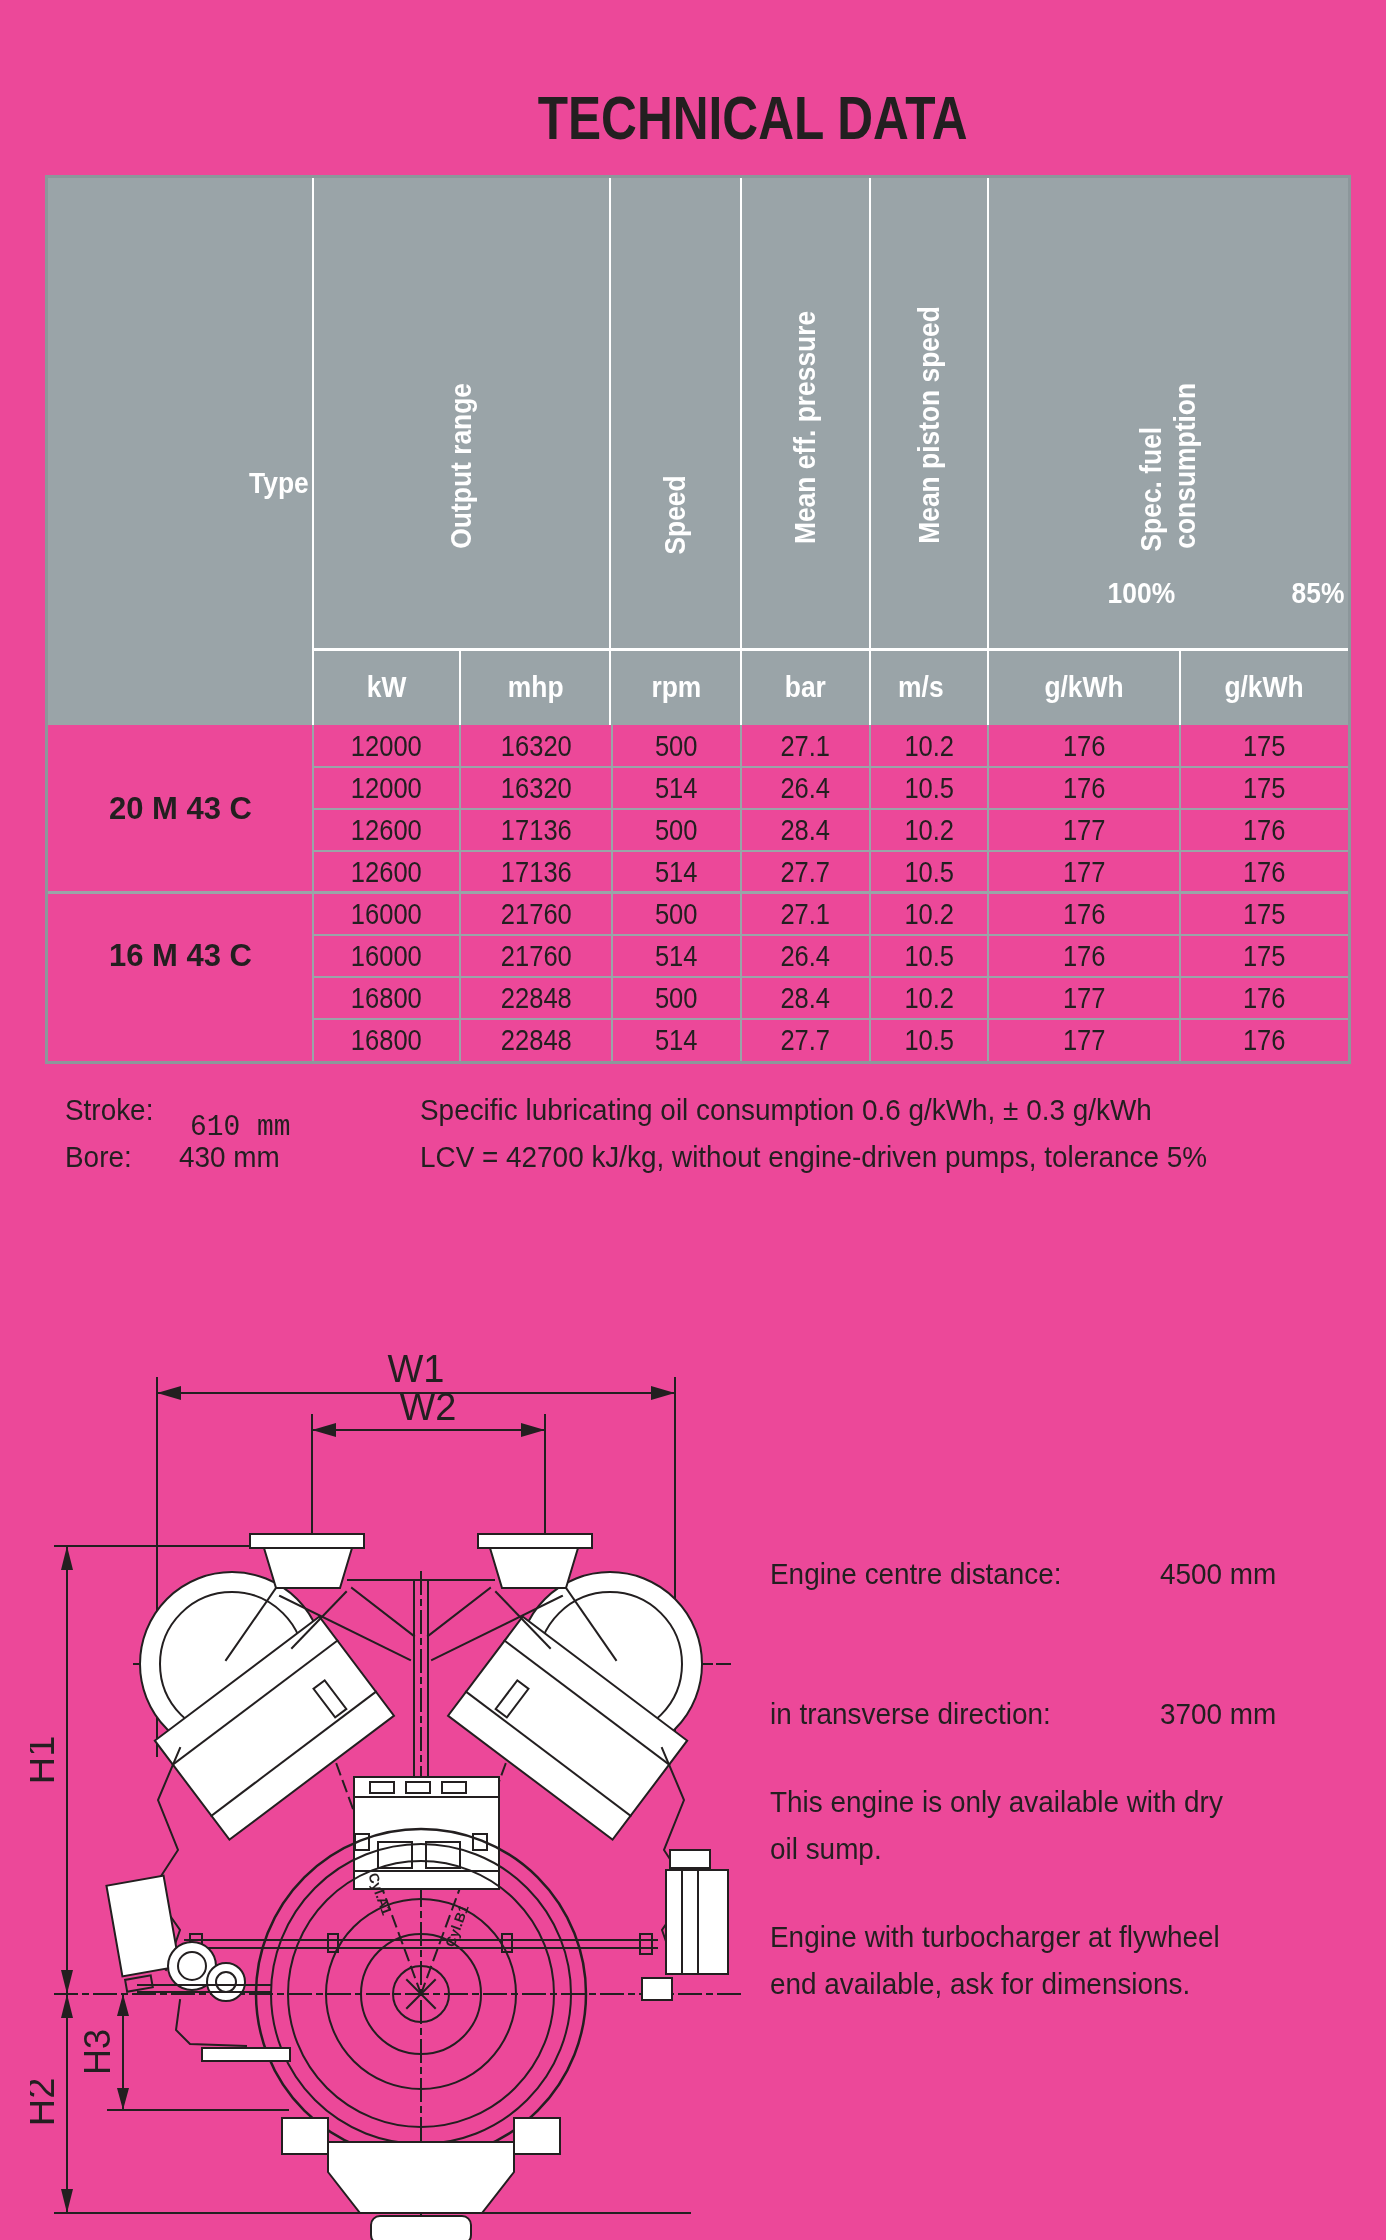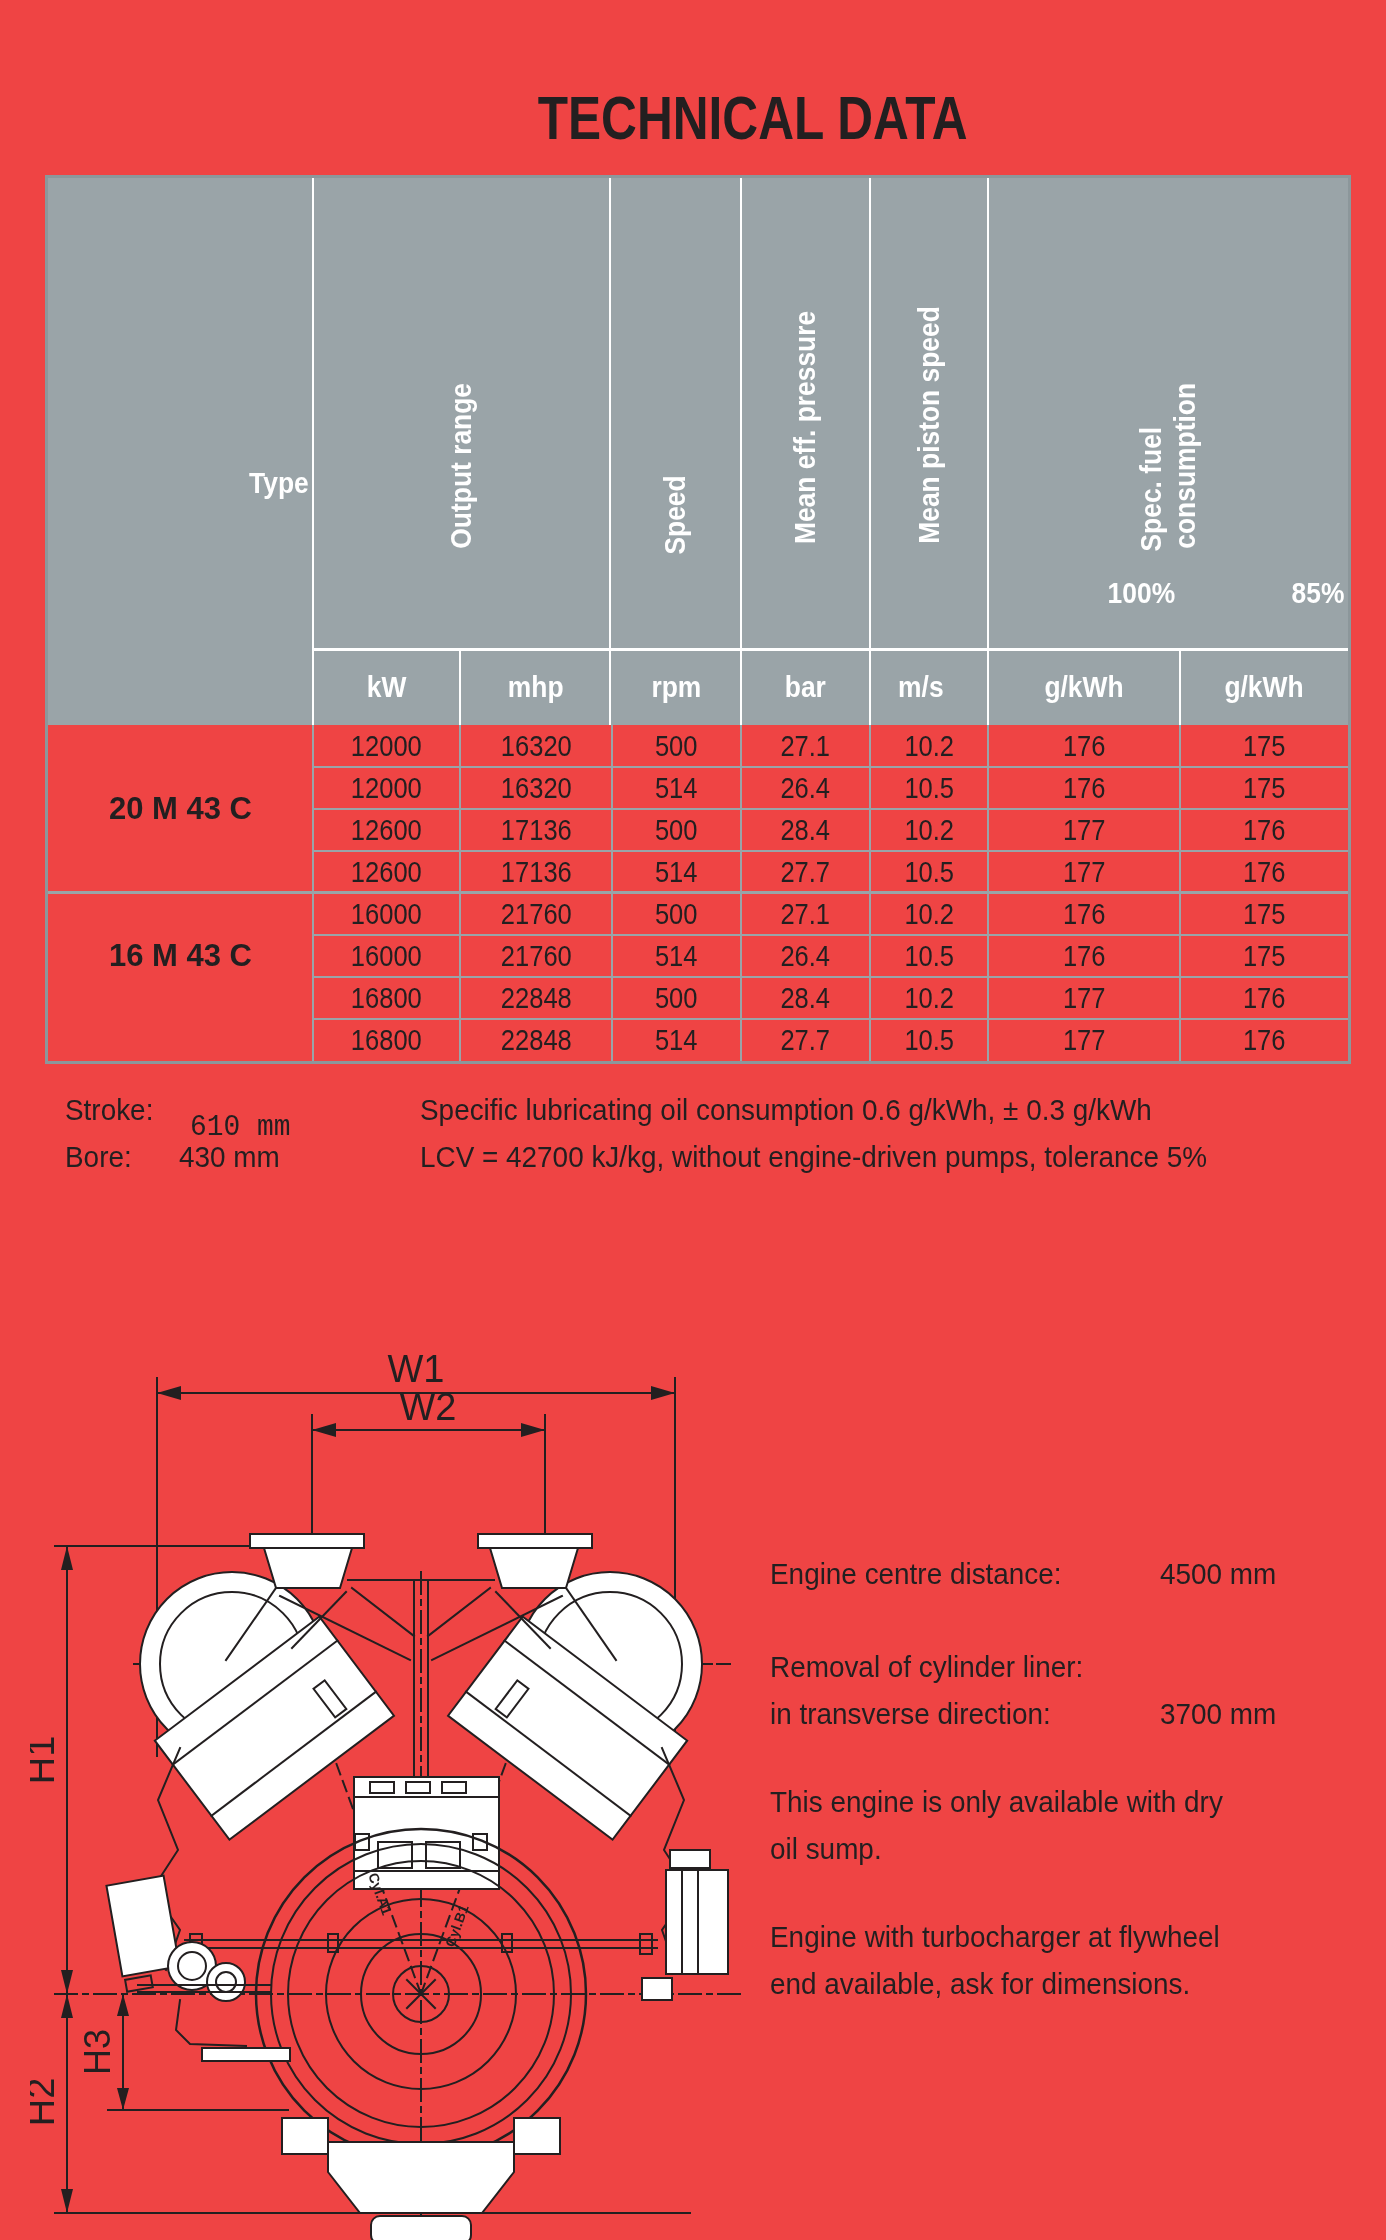--- a/index.html
+++ b/index.html
@@ -1,16 +1,16 @@
 <!DOCTYPE html>
 <html><head>
 <meta charset="utf-8">
 <style>
   html,body{margin:0;padding:0;background:#e8e8e8;}
-  .page{position:relative;width:1386px;height:2240px;background:#ef4444;overflow:hidden;
+  .page{position:relative;width:1386px;height:2240px;background:#ec4899;overflow:hidden;
         font-family:"Liberation Sans",sans-serif;color:#231F20;}
   .cx{display:inline-block;transform:scaleX(0.88);transform-origin:center;white-space:nowrap;}
   .cxl{display:inline-block;transform:scaleX(0.93);transform-origin:left center;white-space:nowrap;}
 
   .title{position:absolute;left:45px;top:82px;width:1300px;padding-left:58px;
          text-align:center;font-size:62px;font-weight:bold;letter-spacing:0;}
   .title span{display:inline-block;transform:scaleX(0.8);white-space:nowrap;}
 
   
   .ttable{position:absolute;left:45px;top:175px;width:1300px;height:883px;
@@ -280,23 +280,20 @@
 
       <text transform="translate(338,545) rotate(70)" font-size="14" font-weight="bold" fill="#231F20" stroke="none">Cyl.A1</text>
       <text transform="translate(424,618) rotate(-70)" font-size="14" font-weight="bold" fill="#231F20" stroke="none">Cyl.B1</text>
     </g>
   </svg>
 
   <div class="inforow" style="top:1557px;">
     <span class="cxl">Engine centre distance:</span>
     <span class="val cxl">4500 mm</span>
   </div>
-  <div class="inforow" style="top:1650px;">
-    <span class="cxl">Removal of cylinder liner:</span>
-  </div>
   <div class="inforow" style="top:1697px;">
     <span class="cxl">in transverse direction:</span>
     <span class="val cxl">3700 mm</span>
   </div>
   <div class="inforow" style="top:1785px;"><span class="cxl">This engine is only available with dry</span></div>
   <div class="inforow" style="top:1832px;"><span class="cxl">oil sump.</span></div>
   <div class="inforow" style="top:1920px;"><span class="cxl">Engine with turbocharger at flywheel</span></div>
   <div class="inforow" style="top:1967px;"><span class="cxl">end available, ask for dimensions.</span></div>
 
 </div>

